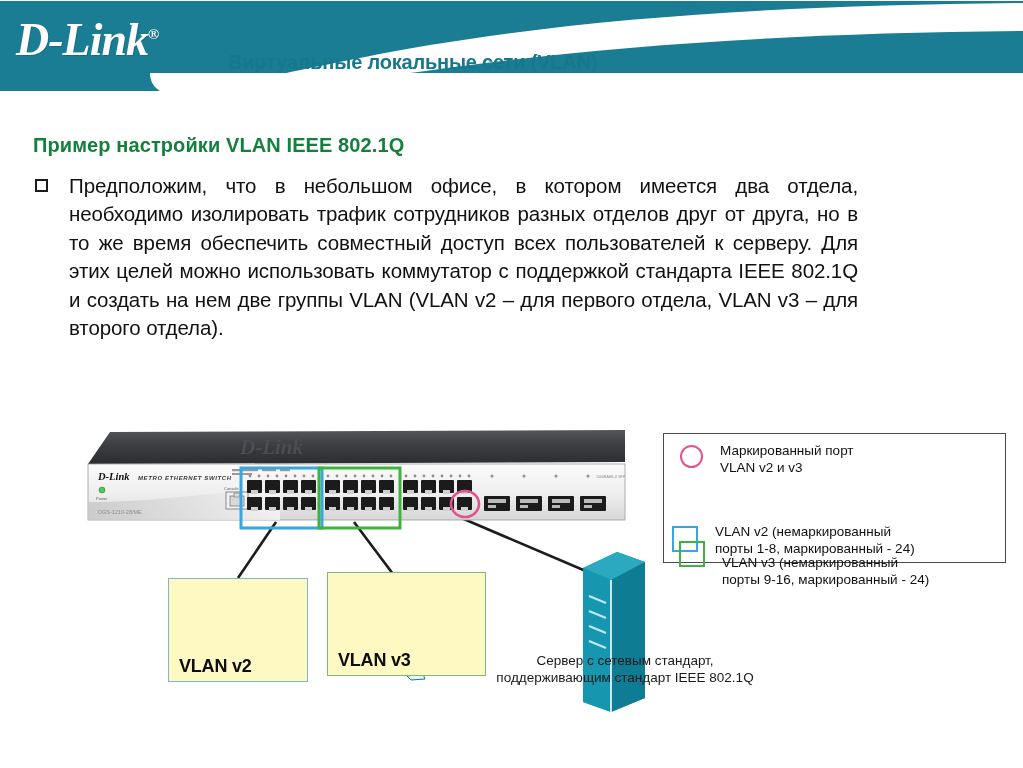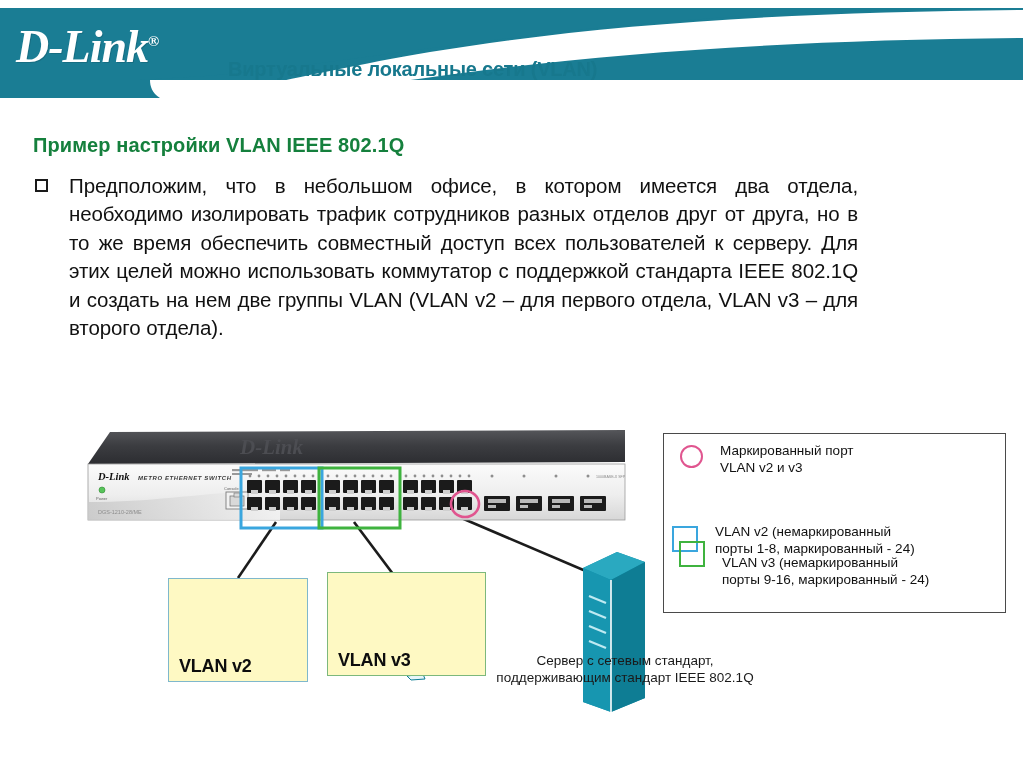--- a/index.html
+++ b/index.html
@@ -15,21 +15,21 @@
     position: relative;
     width: 1023px;
     height: 768px;
     background: #ffffff;
     overflow: hidden;
   }
 
   
   .header {
     position: absolute;
-    left: 0; top: 8px;
+    left: 0; top: 1px;
     width: 1023px;
     height: 92px;
   }
   .header-svg { position: absolute; left: 0; top: 0; }
   .logo {
     position: absolute;
     left: 16px;
     top: 16px;
     font-family: "Liberation Serif", serif;
     font-weight: bold;
@@ -137,21 +137,21 @@
     line-height: 17px;
     color: #1a1a1a;
   }
 
   
   .legend {
     position: absolute;
     left: 663px;
     top: 433px;
     width: 343px;
-    height: 180px;
+    height: 130px;
     border: 1px solid #4a4a4a;
     box-sizing: border-box;
     background: #ffffff;
   }
   .legend-row {
     position: absolute;
     display: flex;
     align-items: flex-start;
   }
   .legend-row .swatch {

